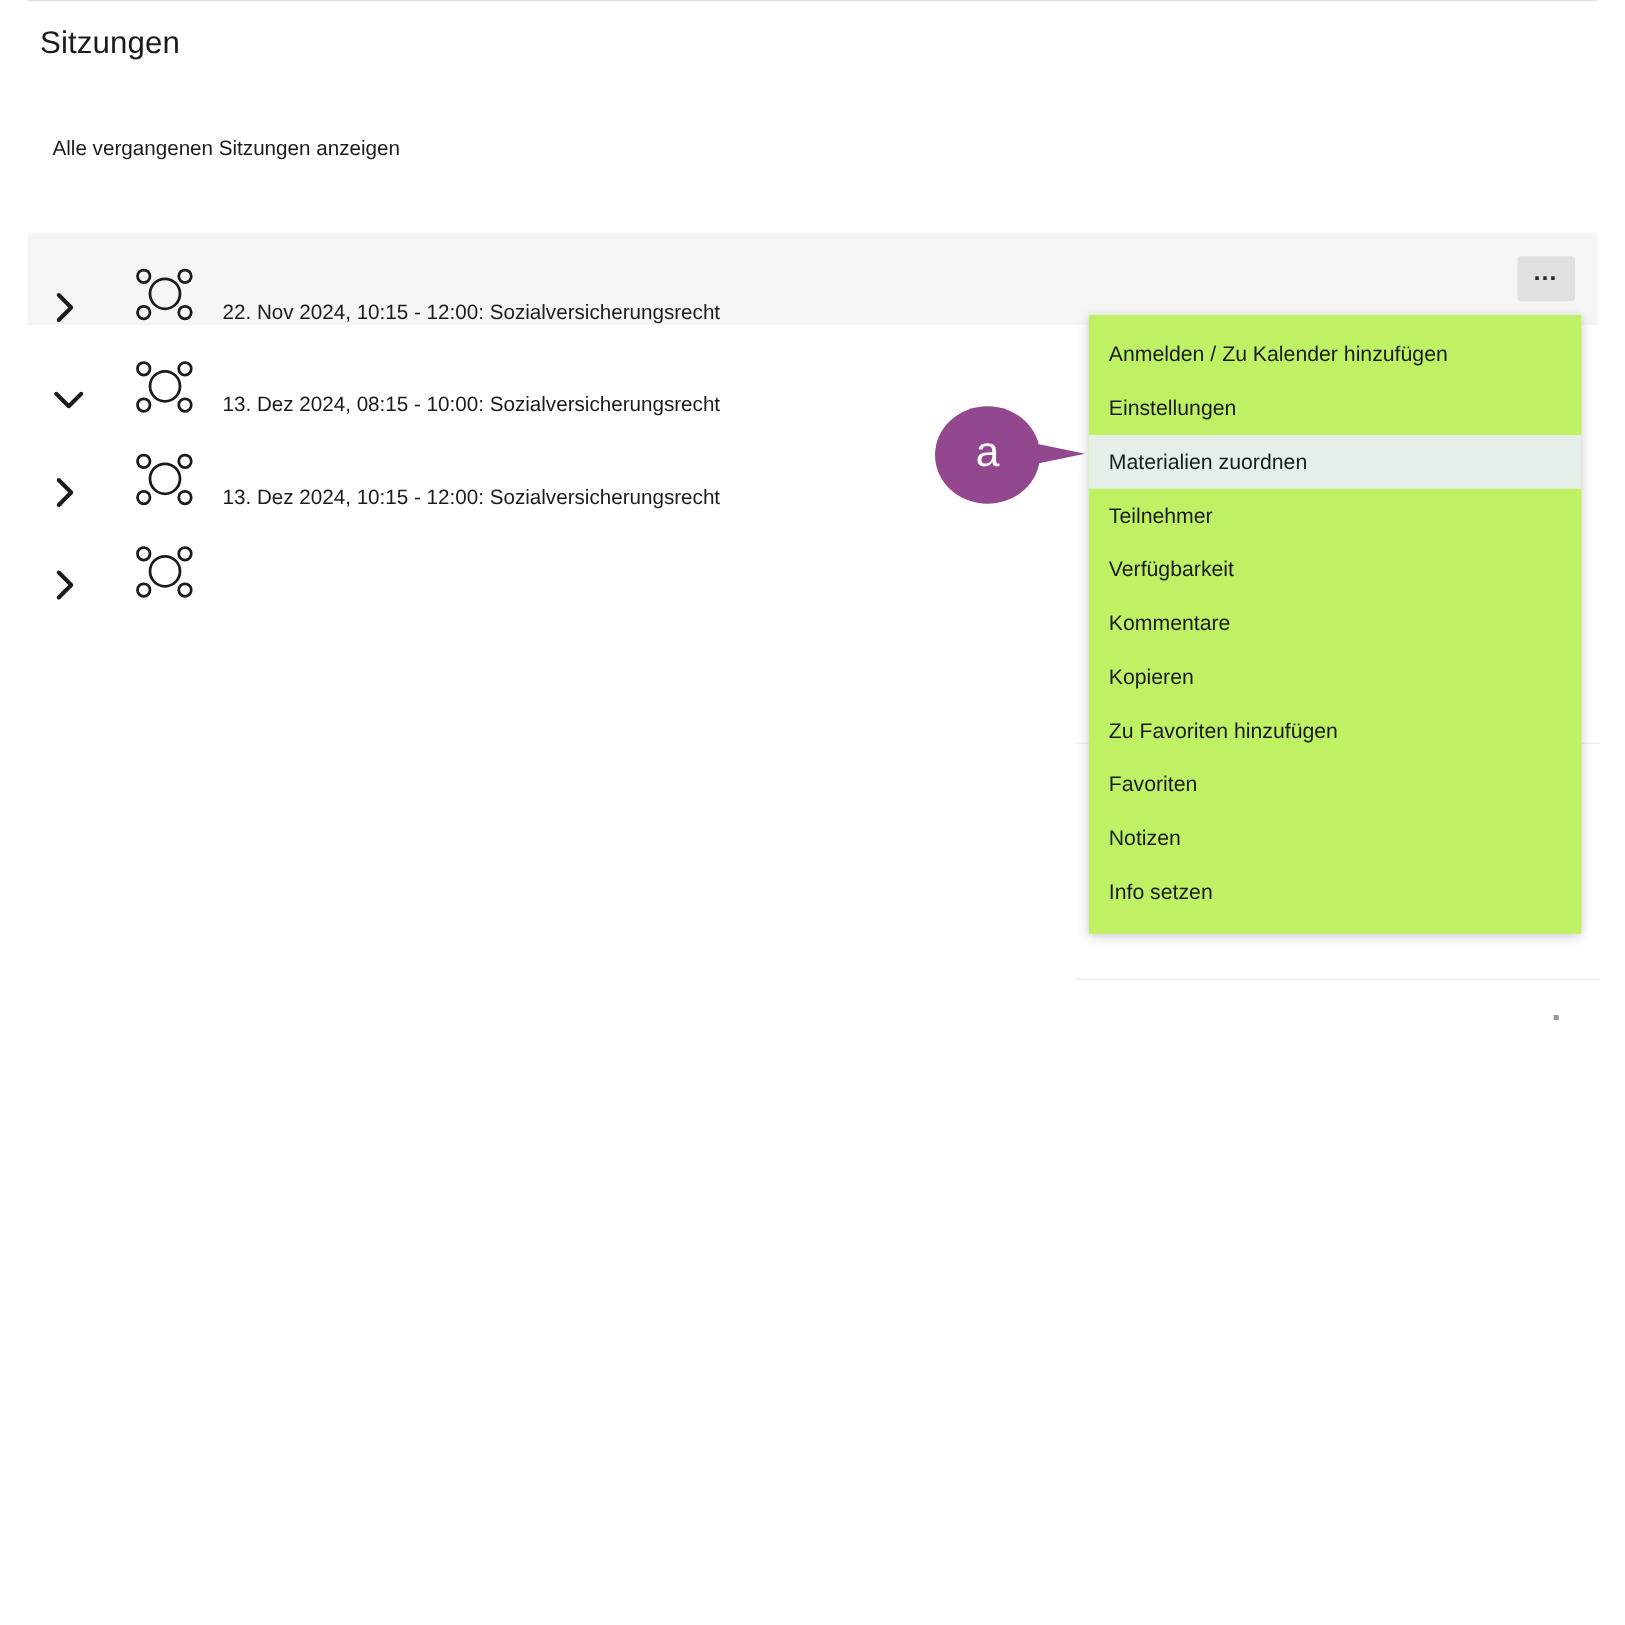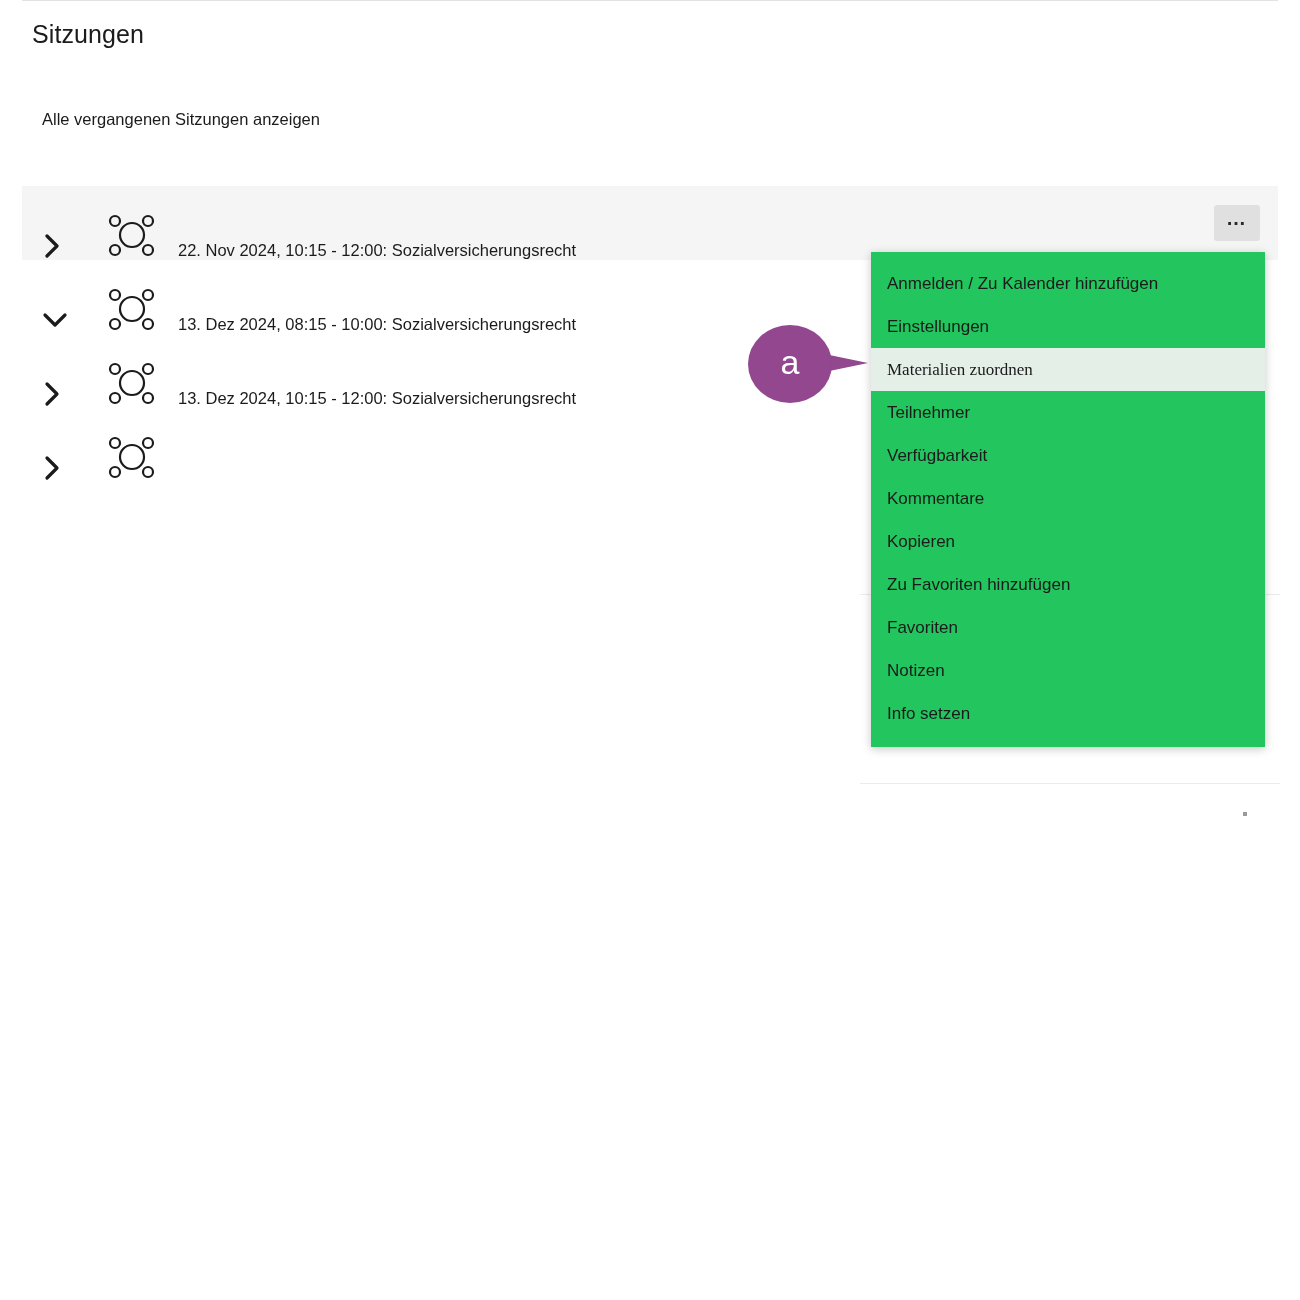--- a/index.html
+++ b/index.html
@@ -129,38 +129,37 @@
     width: 420px;
     height: 1px;
     background: #ececec;
   }
 
   .dropdown {
     position: absolute;
     top: 252px;
     left: 871px;
     width: 394px;
-    background: #22c55e;
+    background: #bef264;
     box-shadow: 0 2px 9px rgba(0,0,0,0.22);
     padding: 10px 0 12px 0;
     box-sizing: border-box;
   }
   .menu-item {
     height: 43px;
     display: flex;
     align-items: center;
     padding-left: 16px;
     font-size: 17px;
     color: #1b1b1b;
     cursor: pointer;
     white-space: nowrap;
   }
   .menu-item.highlight {
     background: #e4efe8;
-    font-family: Liberation Serif, serif;
   }
 
   .callout {
     position: absolute;
     top: 325px;
     left: 748px;
     width: 130px;
     height: 78px;
     pointer-events: none;
   }

